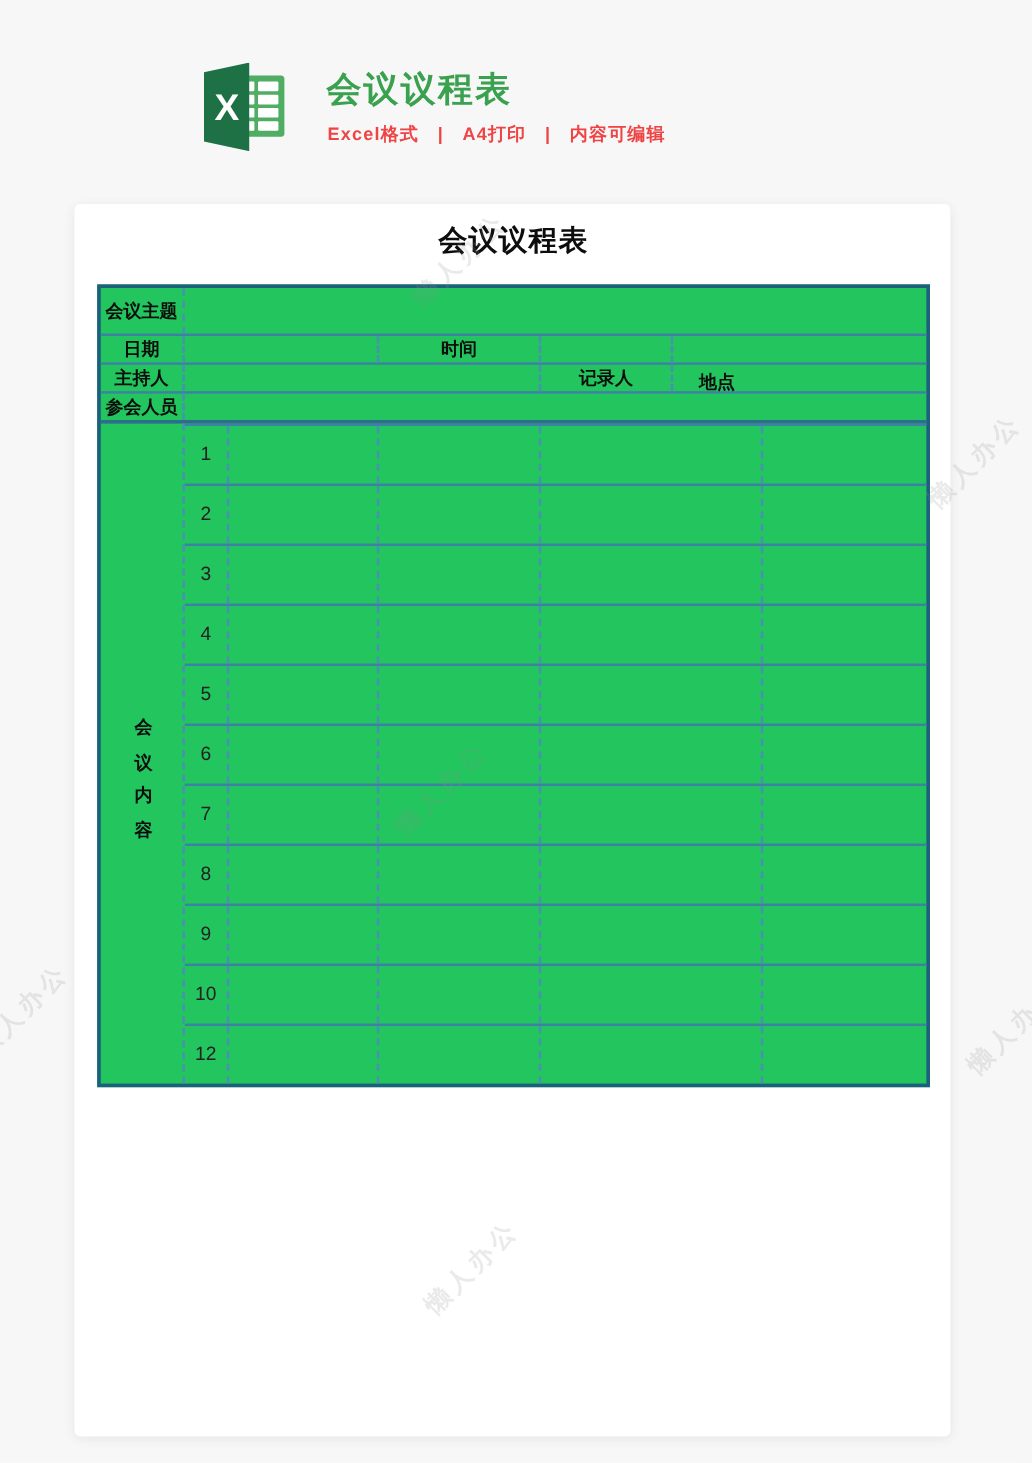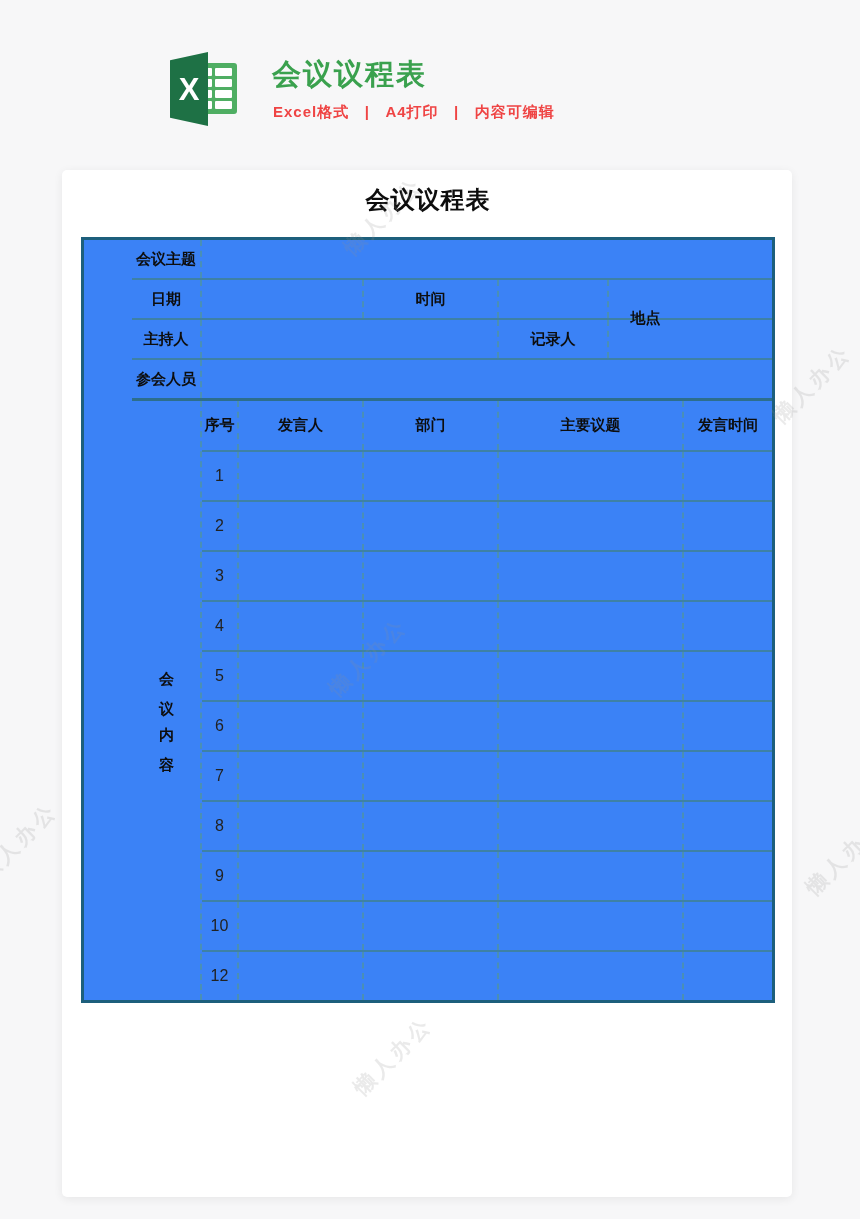--- a/index.html
+++ b/index.html
@@ -52,33 +52,32 @@
     letter-spacing:1px;
   }
 
   
   :root {
     --outer:#1d5f7c; --line:#3e81a5; --dash:#4a8fb5;
   }
   .tbl {
     position:absolute; left:19px; top:67px; width:694px;
     border:3px solid var(--outer);
-    background:#3b82f6;
-    padding-left:48px;
+    background:#22c55e;
   }
   .trow { display:flex; width:100%; }
   .trow.bt { border-top:2px solid var(--line); }
   .cell {
     display:flex; align-items:center; justify-content:center;
     font-size:15px;
   }
   .cell.lab { font-weight:bold; color:#0d0d0d; }
   .cell.dr { border-right:2px dashed var(--dash); }
   .r1 { height:38px; }
-  .r2 { height:40px; }
+  .r2 { height:24px; }
 
   .content { display:flex; border-top:3px solid #2d6e8c; }
   .side-cell {
     width:70px; flex:0 0 70px; border-right:2px dashed var(--dash);
     display:flex; align-items:center; justify-content:center;
   }
   .side-text {
     writing-mode:vertical-lr; text-orientation:upright;
     font-size:15px; font-weight:bold; letter-spacing:28px;
     margin-bottom:-28px; color:#0d0d0d;
@@ -159,27 +158,20 @@
     <div class="trow r2 bt">
       <div class="cell lab dr w70">参会人员</div>
       <div class="cell fx"></div>
     </div>
 
     <div class="content">
       <div class="side-cell">
         <div class="side-text">会议内容</div>
       </div>
       <div class="content-right">
-        <div class="trow chead">
-          <div class="cell lab dr w37">序号</div>
-          <div class="cell lab dr w125">发言人</div>
-          <div class="cell lab dr w135">部门</div>
-          <div class="cell lab dr w185">主要议题</div>
-          <div class="cell lab fx">发言时间</div>
-        </div>
         <div>
             <div class="trow drow">
     <div class="cell num dr w37">1</div>
     <div class="cell dr w125"></div>
     <div class="cell dr w135"></div>
     <div class="cell dr w185"></div>
     <div class="cell fx"></div>
   </div>
             <div class="trow drow">
     <div class="cell num dr w37">2</div>

